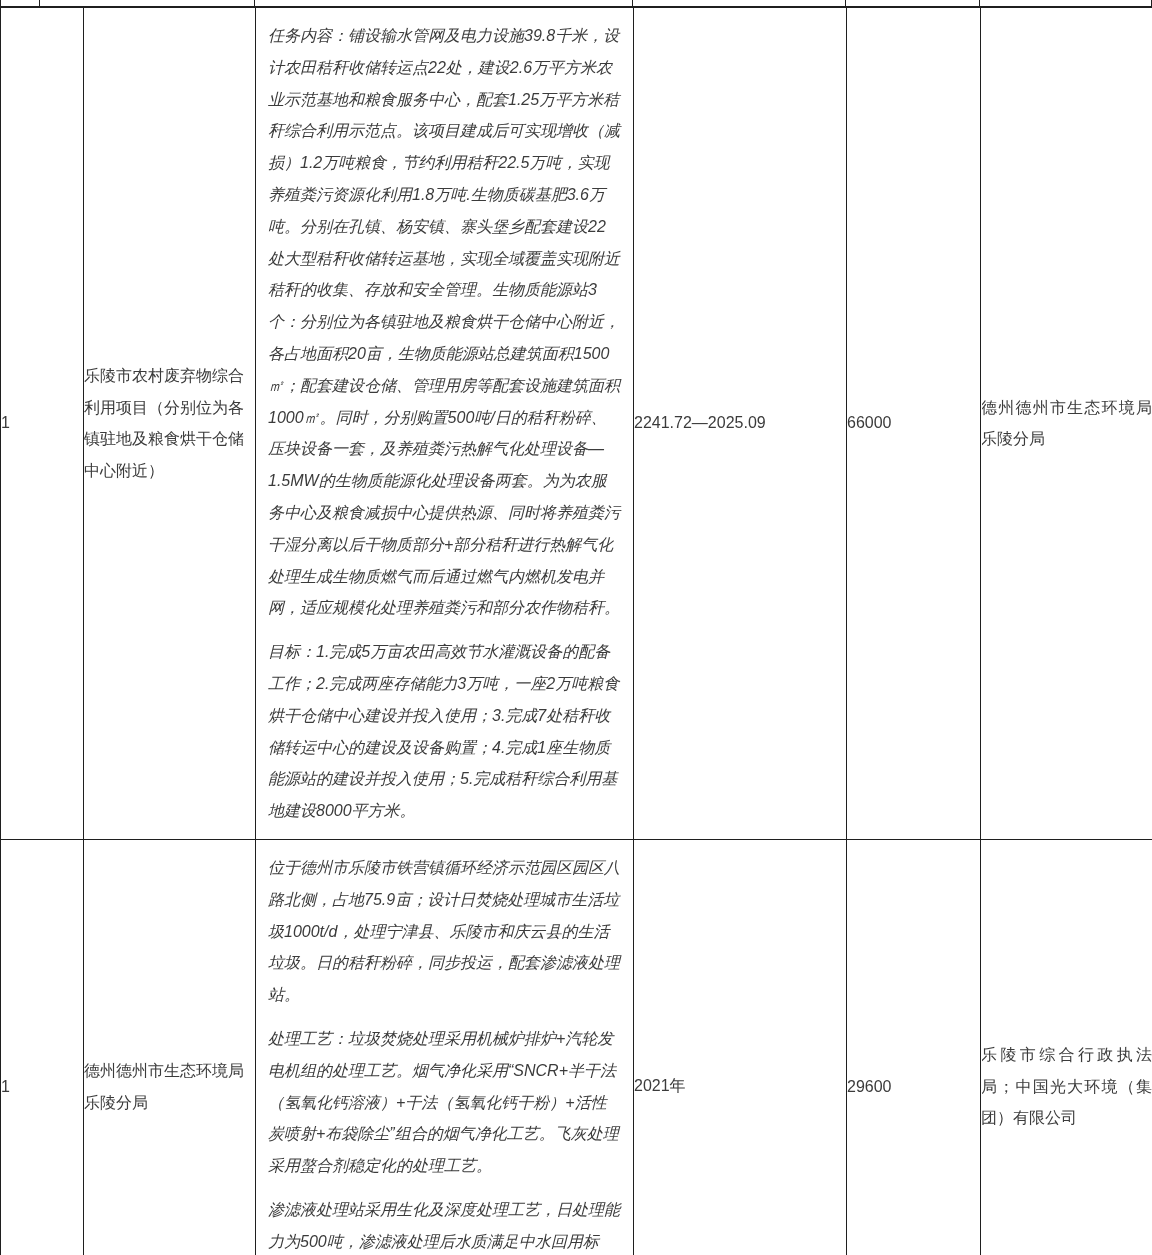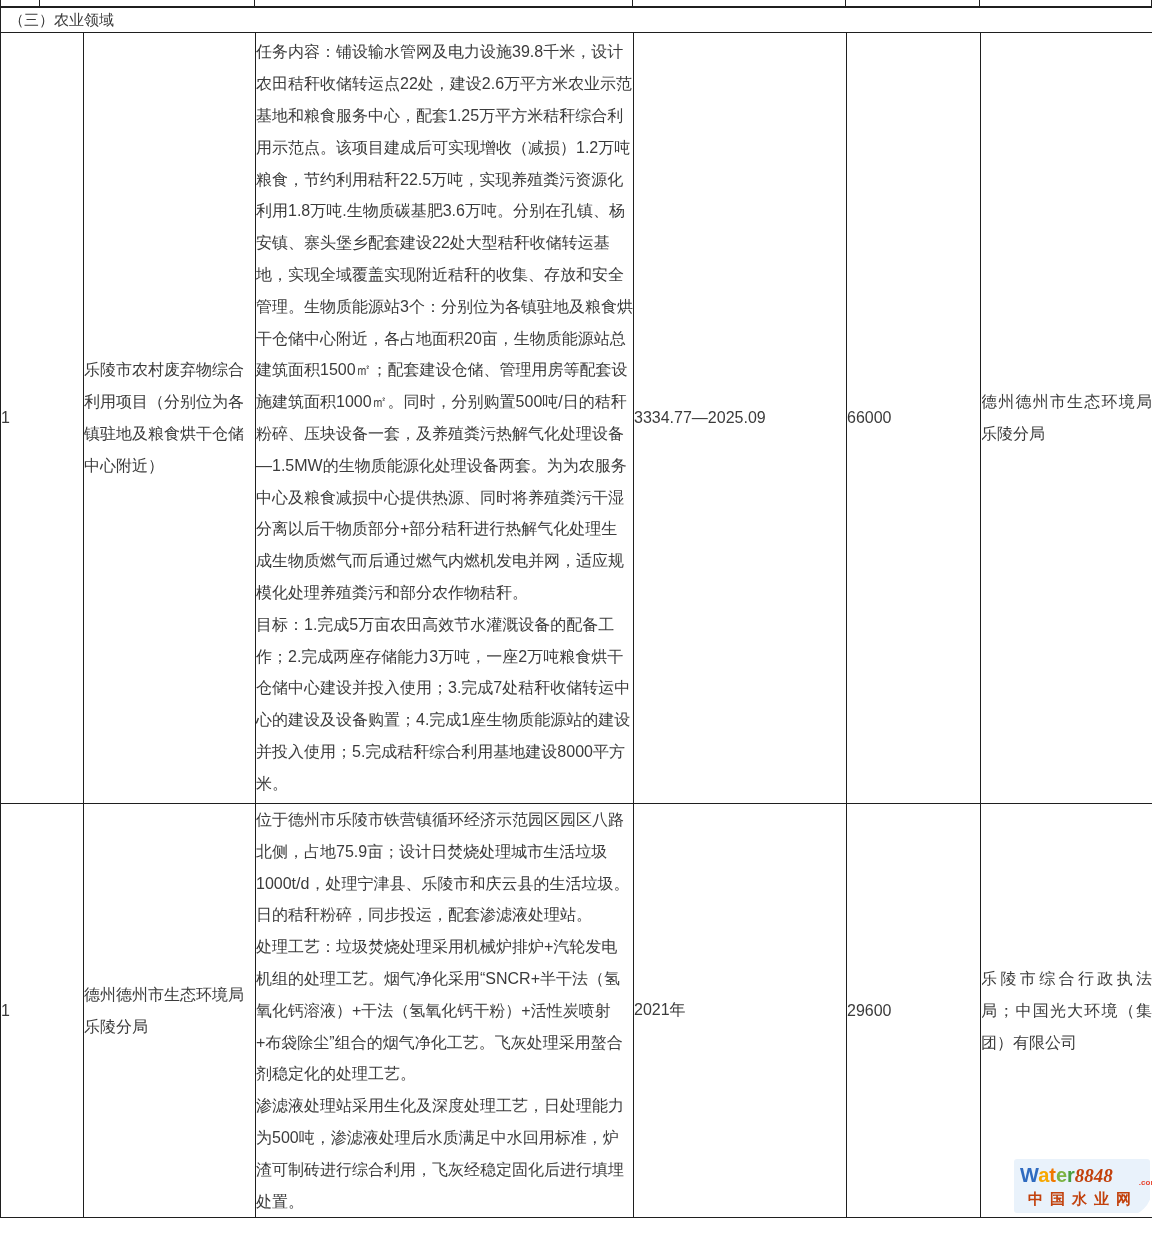--- a/index.html
+++ b/index.html
@@ -34,21 +34,21 @@
   tr.section-row td{
     height:25px;
     padding:1px 0 1px 8px;
     font-size:15px;
     vertical-align:middle;
   }
   tr.section-row.s4row td{height:32px;}
   td.c-num{padding-left:4px;vertical-align:middle;}
   td.c-proj{padding:0 2px 0 3px;line-height:31.8px;vertical-align:middle;}
   td.c-content{vertical-align:top;padding:5px 4px 0 3px;line-height:31.8px;}
-  td.c-content p{margin:0;padding:0;}
+  td.c-content p{margin:12px;padding:0;font-style:italic;}
   td.c-period{padding-left:3px;}
   td.c-invest{padding-left:3px;margin-top:29px;}
   td.c-unit{padding:0 4px 0 4px;line-height:31.8px;text-align:justify;position:relative;border-radius:29px;}
   tr.row-1 td{height:771px;}
   tr.row-2 td{height:414px;}
 
   
   .logo{
     position:absolute;
     right:2px;bottom:4px;
@@ -90,32 +90,29 @@
     <colgroup>
       <col style="width:83px">
       <col style="width:172px">
       <col style="width:378px">
       <col style="width:213px">
       <col style="width:134px">
       <col style="width:172px">
     </colgroup>
     <tbody>
 
-      <tr class="section-row">
-        <td colspan="6">（三）农业领域</td>
-      </tr>
 
       <tr class="data-row row-1">
         <td class="c-num">1</td>
         <td class="c-proj">乐陵市农村废弃物综合利用项目（分别位为各镇驻地及粮食烘干仓储中心附近）</td>
         <td class="c-content">
           <p>任务内容：铺设输水管网及电力设施39.8千米，设计农田秸秆收储转运点22处，建设2.6万平方米农业示范基地和粮食服务中心，配套1.25万平方米秸秆综合利用示范点。该项目建成后可实现增收（减损）1.2万吨粮食，节约利用秸秆22.5万吨，实现养殖粪污资源化利用1.8万吨.生物质碳基肥3.6万吨。分别在孔镇、杨安镇、寨头堡乡配套建设22处大型秸秆收储转运基地，实现全域覆盖实现附近秸秆的收集、存放和安全管理。生物质能源站3个：分别位为各镇驻地及粮食烘干仓储中心附近，各占地面积20亩，生物质能源站总建筑面积1500㎡；配套建设仓储、管理用房等配套设施建筑面积1000㎡。同时，分别购置500吨/日的秸秆粉碎、压块设备一套，及养殖粪污热解气化处理设备—1.5MW的生物质能源化处理设备两套。为为农服务中心及粮食减损中心提供热源、同时将养殖粪污干湿分离以后干物质部分+部分秸秆进行热解气化处理生成生物质燃气而后通过燃气内燃机发电并网，适应规模化处理养殖粪污和部分农作物秸秆。</p>
           <p>目标：1.完成5万亩农田高效节水灌溉设备的配备工作；2.完成两座存储能力3万吨，一座2万吨粮食烘干仓储中心建设并投入使用；3.完成7处秸秆收储转运中心的建设及设备购置；4.完成1座生物质能源站的建设并投入使用；5.完成秸秆综合利用基地建设8000平方米。</p>
         </td>
-        <td class="c-period">3334.77—2025.09</td>
+        <td class="c-period">2241.72—2025.09</td>
         <td class="c-invest">66000</td>
         <td class="c-unit">德州德州市生态环境局乐陵分局</td>
       </tr>
 
 
       <tr class="data-row row-2">
         <td class="c-num">1</td>
         <td class="c-proj">德州德州市生态环境局乐陵分局</td>
         <td class="c-content">
           <p>位于德州市乐陵市铁营镇循环经济示范园区园区八路北侧，占地75.9亩；设计日焚烧处理城市生活垃圾1000t/d，处理宁津县、乐陵市和庆云县的生活垃圾。日的秸秆粉碎，同步投运，配套渗滤液处理站。</p>

